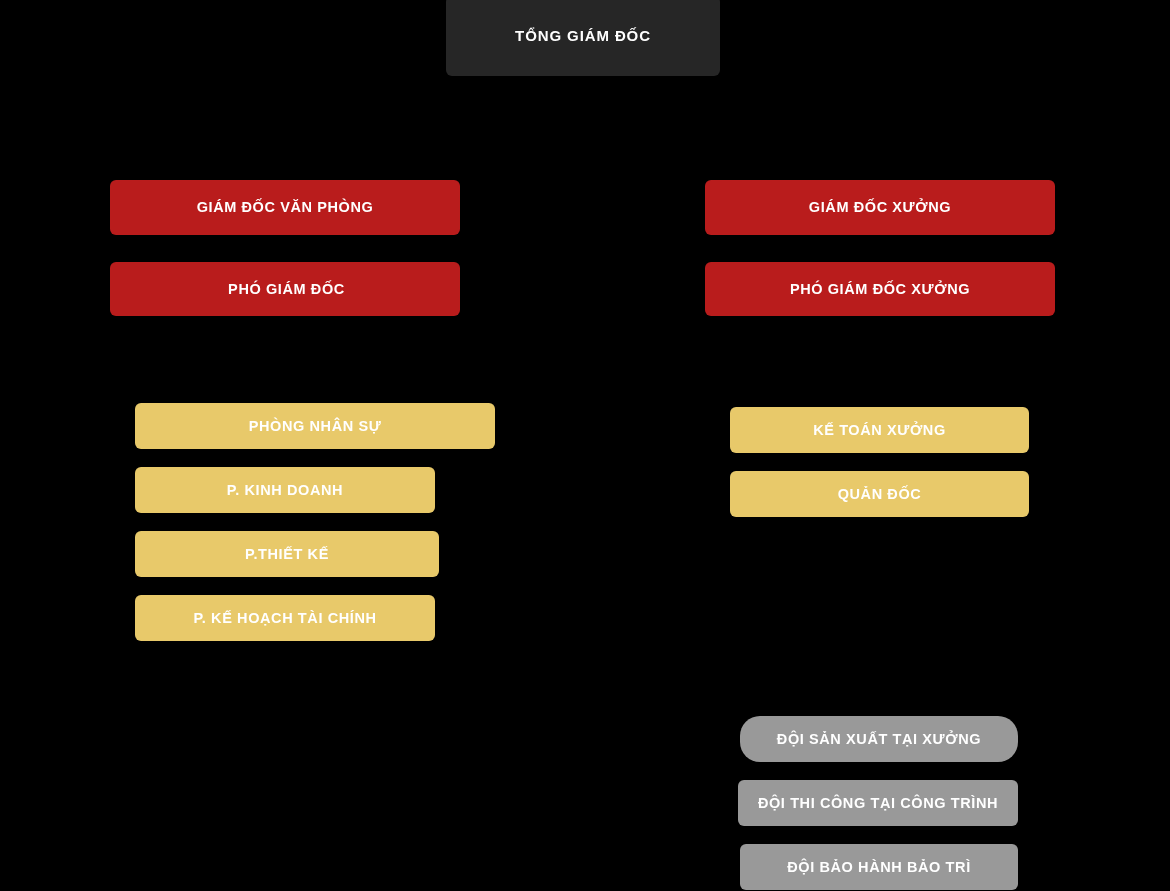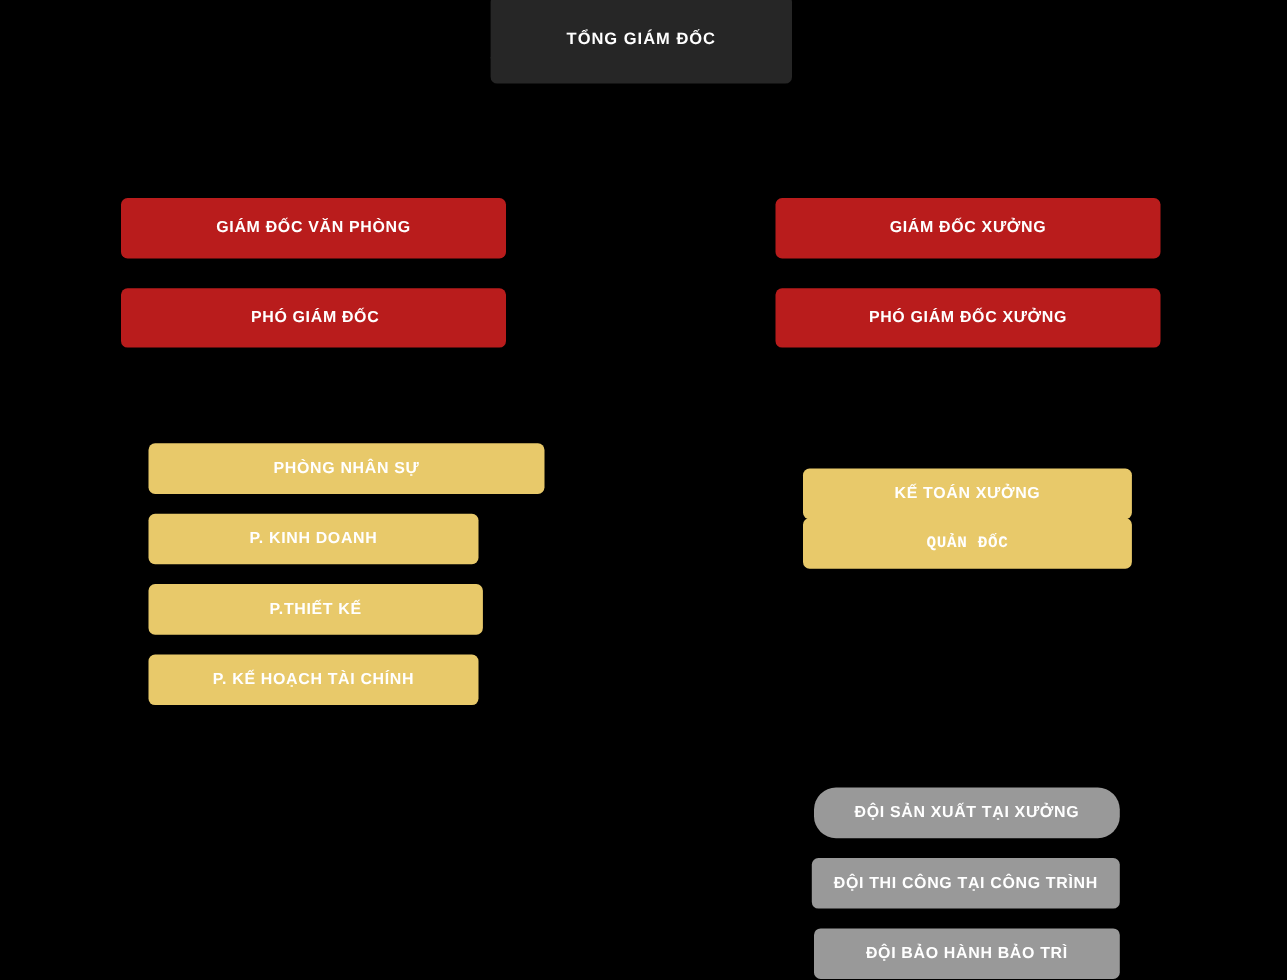--- a/index.html
+++ b/index.html
@@ -79,24 +79,24 @@
   <div class="node tier-dept" style="left: 135px; top: 467px; width: 300px; height: 46px;">
     <span class="node-label">P. KINH DOANH</span>
   </div>
   <div class="node tier-dept" style="left: 135px; top: 531px; width: 304px; height: 46px;">
     <span class="node-label">P.THIẾT KẾ</span>
   </div>
   <div class="node tier-dept" style="left: 135px; top: 595px; width: 300px; height: 46px;">
     <span class="node-label">P. KẾ HOẠCH TÀI CHÍNH</span>
   </div>
 
-  <div class="node tier-dept" style="left: 730px; top: 426px; width: 299px; height: 46px;">
+  <div class="node tier-dept" style="left: 730px; top: 407px; width: 299px; height: 46px;">
     <span class="node-label">KẾ TOÁN XƯỞNG</span>
   </div>
-  <div class="node tier-dept" style="left: 730px; top: 471px; width: 299px; height: 46px; font-family: Liberation Mono, monospace;">
+  <div class="node tier-dept" style="left: 730px; top: 471px; width: 299px; height: 46px;">
     <span class="node-label">QUẢN ĐỐC</span>
   </div>
 
   <div class="node tier-team" style="left: 740px; top: 716px; width: 278px; height: 46px; border-radius: 20px;">
     <span class="node-label">ĐỘI SẢN XUẤT TẠI XƯỞNG</span>
   </div>
   <div class="node tier-team" style="left: 738px; top: 780px; width: 280px; height: 46px;">
     <span class="node-label">ĐỘI THI CÔNG TẠI CÔNG TRÌNH</span>
   </div>
   <div class="node tier-team" style="left: 740px; top: 844px; width: 278px; height: 46px;">

